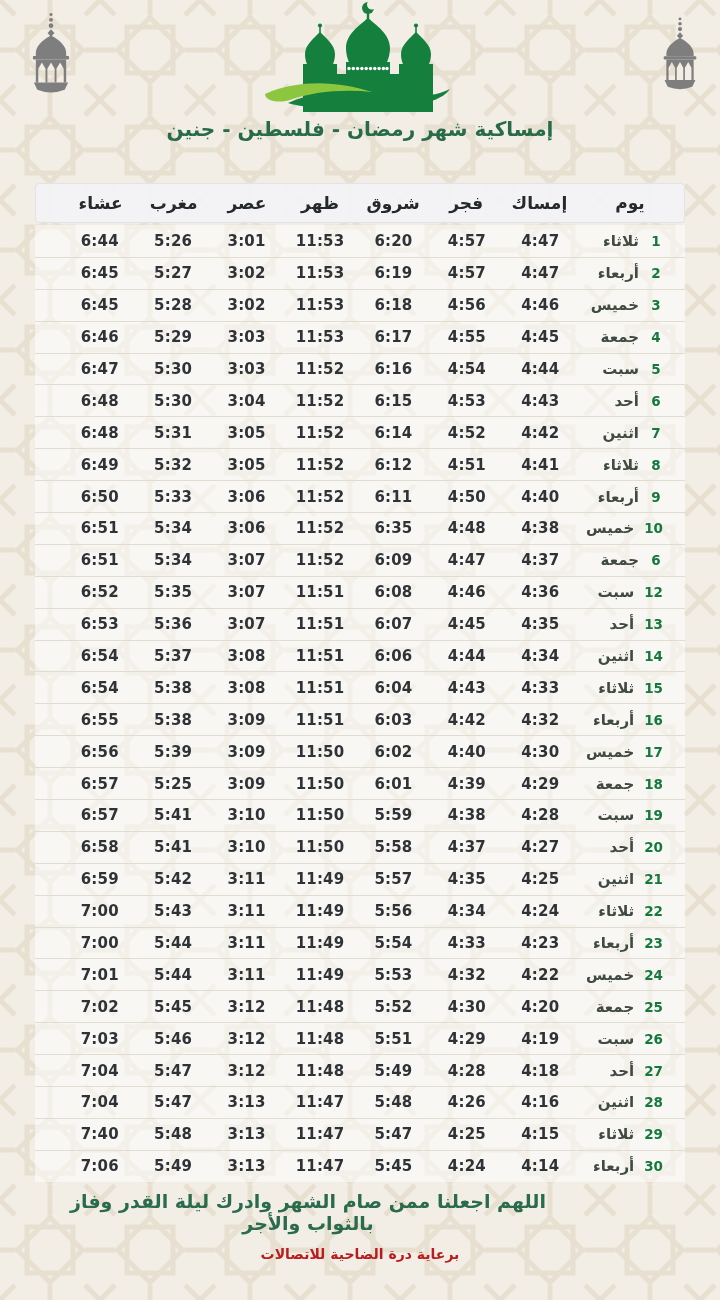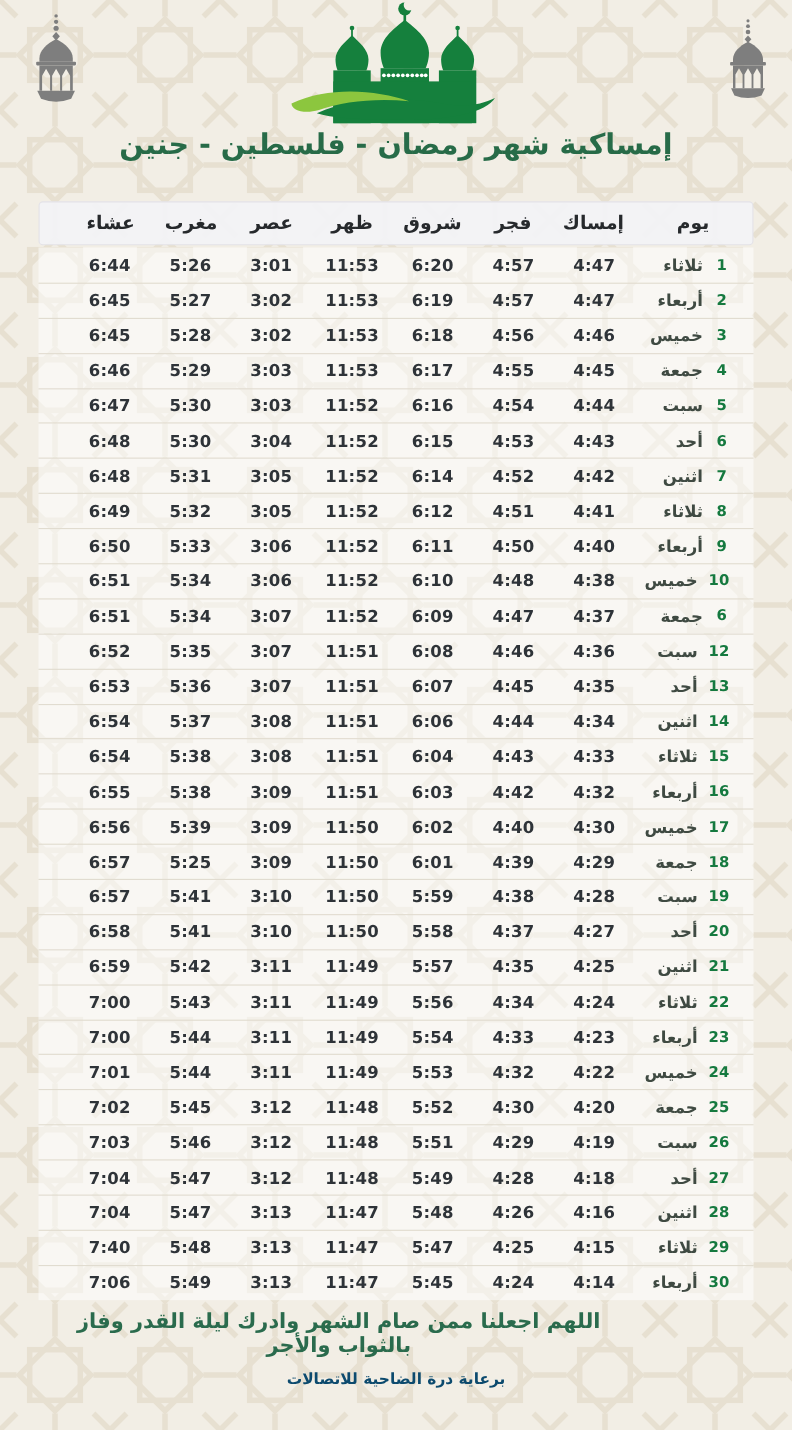--- a/index.html
+++ b/index.html
@@ -12,21 +12,21 @@
   .bg{ position:absolute; inset:0; z-index:0; }
 
   .lantern{ position:absolute; z-index:1; }
   .lantern.left{ top:12px; left:26px; width:50px; height:94px; }
   .lantern.right{ top:16px; right:18px; width:44px; height:86px; }
 
   .mosque{ position:absolute; z-index:1; top:2px; left:260px; width:200px; height:112px; }
 
   .title{
     position:absolute; z-index:1; top:117px; left:0; width:720px;
-    text-align:center; font-size:26px; font-weight:700; color:#276b48;
+    text-align:center; font-size:20px; font-weight:700; color:#276b48;
     letter-spacing:-0.2px;
   }
 
   .ptable{ position:absolute; z-index:1; top:183px; left:35px; width:650px; }
   .thead{
     display:flex; align-items:center; height:40px;
     background:rgba(243,243,246,0.96);
     border:1px solid #e3e2e7; border-radius:4px;
     padding-left:28px;
     font-size:17px; font-weight:700; color:#26292c;
@@ -49,21 +49,21 @@
   .dname{ font-size:15px; font-weight:600; color:#3f4a42; }
   .t{ font-size:15px; font-weight:700; color:#2e3338; letter-spacing:0.2px; }
 
   .dua{
     position:absolute; z-index:1; top:1191px; left:0; width:616px;
     text-align:center; font-size:19px; font-weight:700; color:#2a6b4d;
     line-height:1.14; white-space:pre-line;
   }
   .sponsor{
     position:absolute; z-index:1; top:1246px; left:0; width:720px;
-    text-align:center; font-size:14px; font-weight:700; color:#0c4a6e;
+    text-align:center; font-size:14px; font-weight:700; color:#b91c1c;
   }
 </style>
 </head>
 <body>
 
 <div class="stage">
 
   <svg class="bg" width="720" height="1300" xmlns="http://www.w3.org/2000/svg">
     <defs>
       <pattern id="geo" width="100" height="100" patternUnits="userSpaceOnUse">
@@ -297,21 +297,21 @@
       <div class="c t">6:50</div>
     </div>
 
     <div class="trow">
       <div class="c day">
         <span class="num">10</span>
         <span class="dname">خميس</span>
       </div>
       <div class="c t">4:38</div>
       <div class="c t">4:48</div>
-      <div class="c t">6:10</div>
+      <div class="c t">6:35</div>
       <div class="c t">11:52</div>
       <div class="c t">3:06</div>
       <div class="c t">5:34</div>
       <div class="c t">6:51</div>
     </div>
 
     <div class="trow">
       <div class="c day">
         <span class="num">6</span>
         <span class="dname">جمعة</span>

